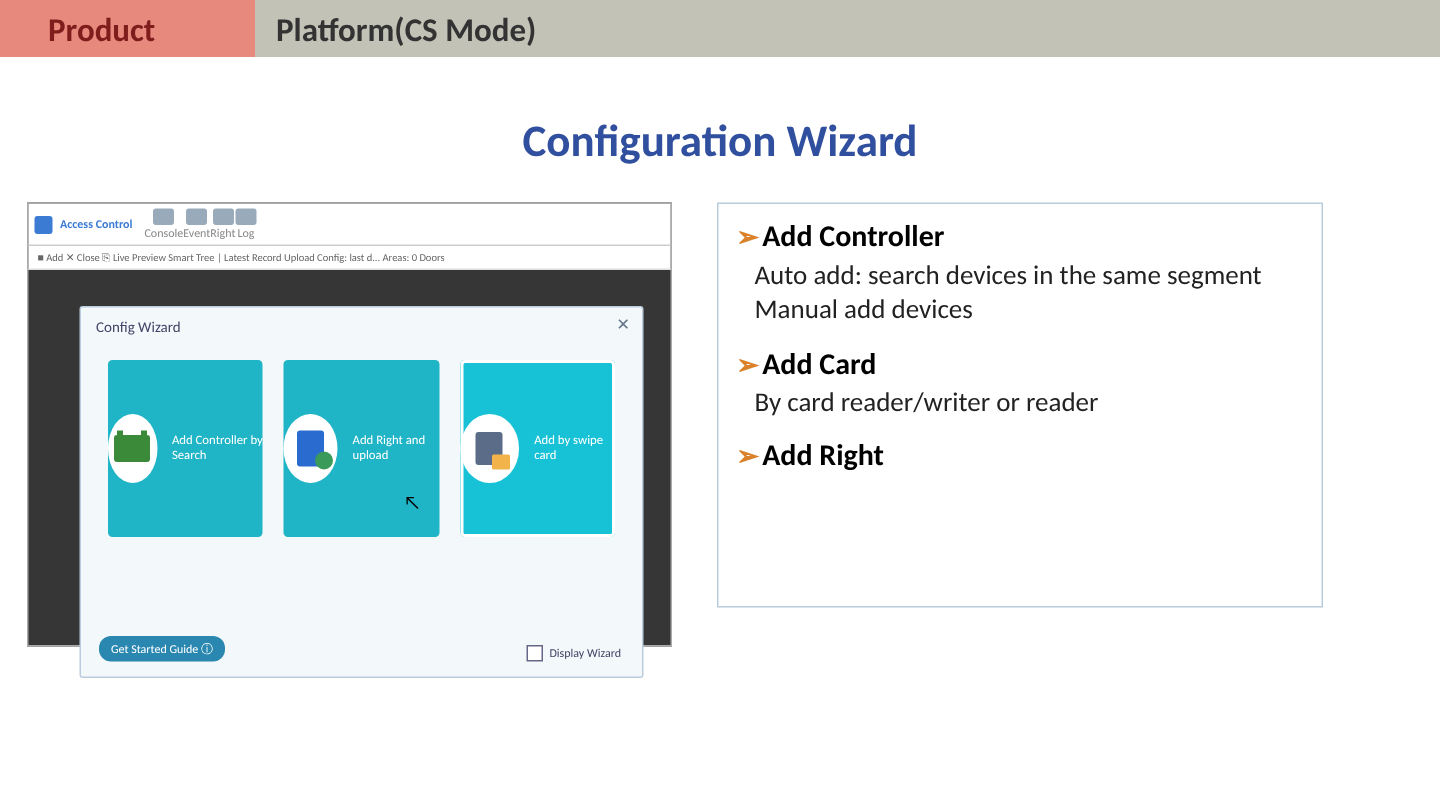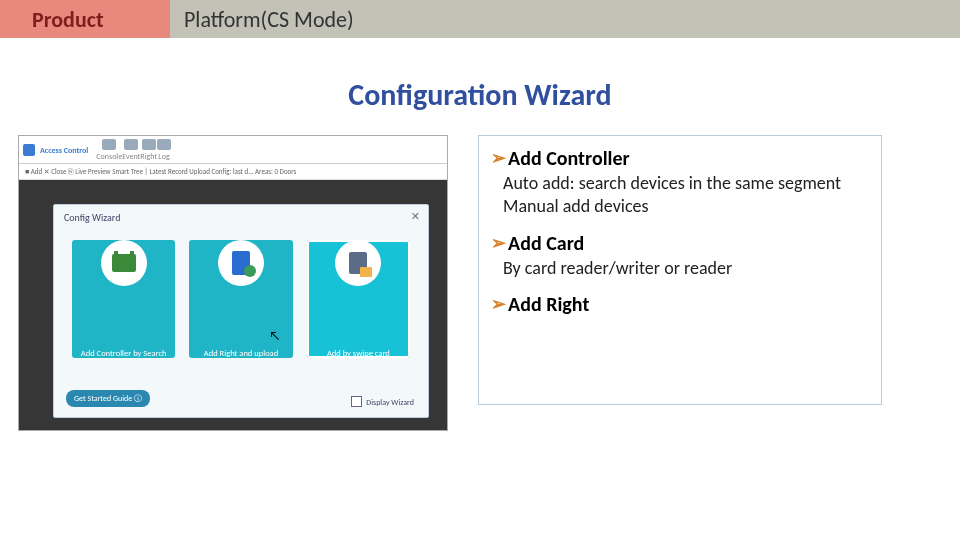--- a/index.html
+++ b/index.html
@@ -1,34 +1,34 @@
 <!DOCTYPE html>
 <html><head>
 <meta charset="utf-8">
 <style>
 *{box-sizing:border-box;margin:0;padding:0}
 body{width:960px;height:540px;font-family:Calibri,Arial,sans-serif;background:#fff;position:relative;overflow:hidden}
 .hdr{display:flex;height:38px}
 .hdr-l{width:170px;background:#e8897e;color:#7f1d1d;font-weight:700;font-size:22px;display:flex;align-items:center;padding-left:32px}
-.hdr-r{flex:1;background:#c2c2b7;color:#333;font-weight:400;font-size:22px;display:flex;align-items:center;padding-left:14px}
+.hdr-r{flex:1;background:#c2c2b7;color:#333;font-weight:700;font-size:22px;display:flex;align-items:center;padding-left:14px}
 .title{color:#304f9e;font-size:30px;font-weight:700;text-align:center;margin:38px 0 22px}
 .body{display:flex;gap:30px;padding:0 18px}
 .shot{width:430px;height:296px;background:#373636;position:relative;border:1px solid #aaa}
 .tbar{height:28px;background:#fff;border-bottom:1px solid #ccc;display:flex;align-items:center;font-size:8px;color:#555;padding:0 4px;gap:8px}
 .ac{display:flex;align-items:center;gap:5px;color:#3b7bd4;font-weight:700}
 .ac-ico{width:12px;height:12px;background:#3b7bd4;border-radius:2px}
 .tbar-g{display:flex;}
 .tbar-i{display:flex;flex-direction:column;align-items:center;gap:1px;color:#888}
 .tbar-i .ico{width:14px;height:11px;background:#9ab;border-radius:2px}
 .sbar{height:16px;background:#fff;border-bottom:1px solid #ddd;font-size:7px;color:#666;padding:0 6px;display:flex;align-items:center;gap:10px}
-.wiz{position:absolute;top:68px;left:34px;right:18px;height:214px;background:#f3f8fb;border:1px solid #bcd;border-radius:2px}
+.wiz{position:absolute;top:68px;left:34px;right:18px;height:248px;background:#f3f8fb;border:1px solid #bcd;border-radius:2px}
 .wiz-t{font-size:10px;color:#446;padding:6px 10px}
 .wiz-cls{position:absolute;top:5px;right:8px;font-size:11px;color:#678}
 .cards{display:flex;gap:14px;padding:10px 18px}
-.card{flex:1;background:#1fb4c6;border-radius:3px;display:flex;flex-direction:column;align-items:center;justify-content:space-between;height:118px;color:#fff;font-size:8.5px;gap:10px}
+.card{flex:1;background:#1fb4c6;border-radius:3px;display:flex;flex-direction:row;align-items:center;justify-content:flex-end;height:118px;color:#fff;font-size:8.5px;gap:10px}
 .card.hl{background:#18c2d6;box-shadow:0 0 0 2px #fff inset}
 .circ{width:46px;height:46px;background:#fff;border-radius:50%;display:flex;align-items:center;justify-content:center}
 .i1{width:24px;height:18px;background:#3a8a3a;border-radius:2px;position:relative}
 .i1::before,.i1::after{content:"";position:absolute;background:#3a8a3a;width:4px;height:3px;top:-3px}
 .i1::before{left:2px}.i1::after{right:2px}
 .i2{width:18px;height:22px;background:#5a6c88;border-radius:2px;position:relative}
 .i2::after{content:"";position:absolute;right:-5px;bottom:-3px;width:12px;height:10px;background:#f2b34a;border-radius:1px}
 .i3{width:18px;height:24px;background:#2a6bd0;border-radius:2px;position:relative}
 .i3::after{content:"";position:absolute;right:-6px;bottom:-2px;width:12px;height:12px;background:#3a9a5a;border-radius:50%}
 .gsg{position:absolute;bottom:10px;left:12px;background:#2a88b0;color:#fff;font-size:8px;padding:3px 8px;border-radius:8px}

